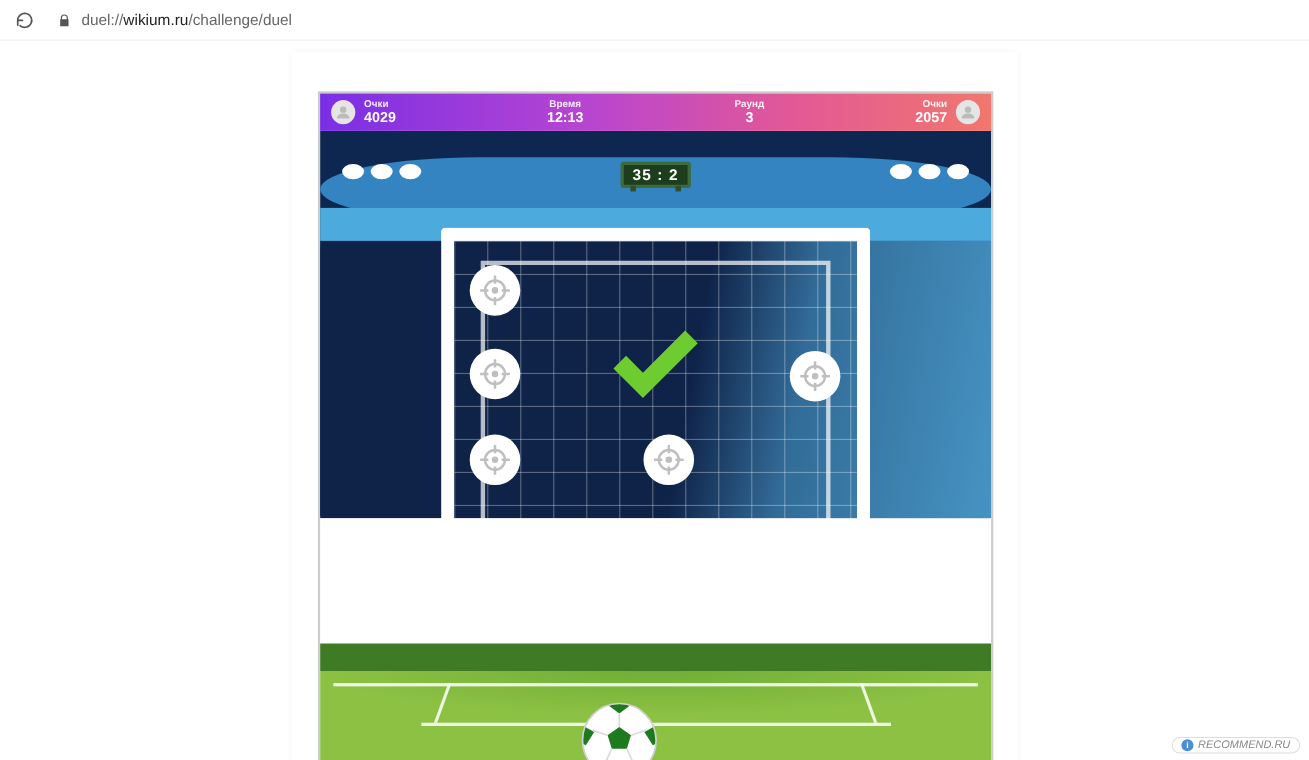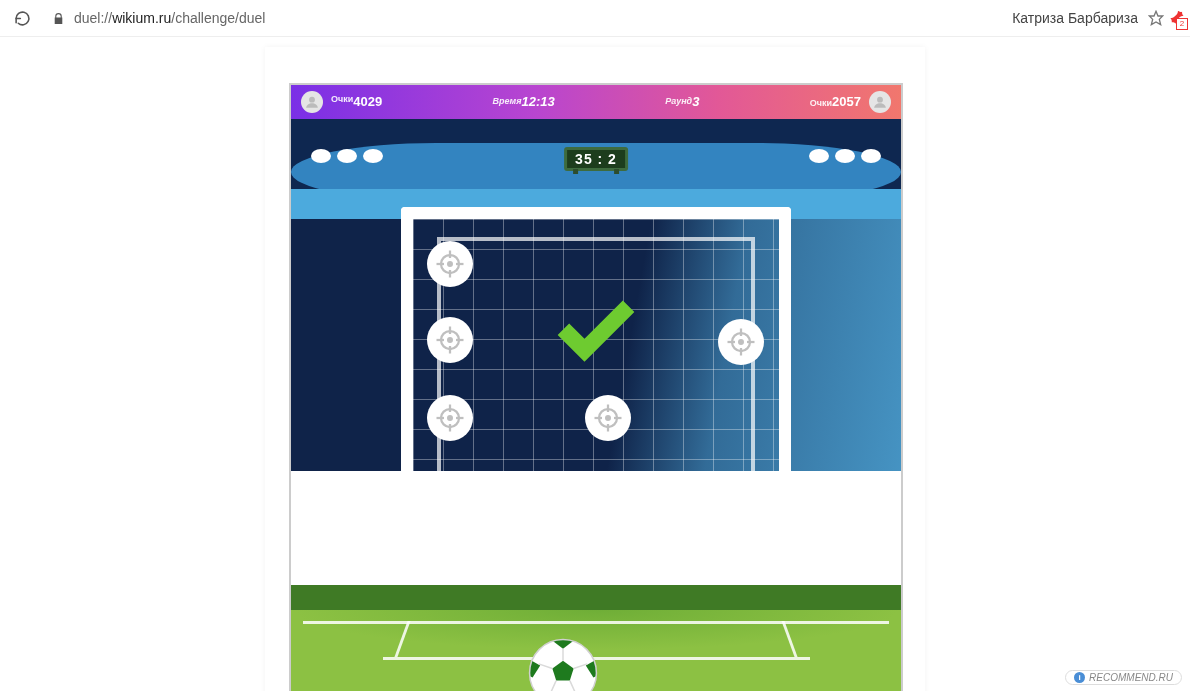--- a/index.html
+++ b/index.html
@@ -19,25 +19,25 @@
   .stage{display:flex;justify-content:center;}
   .page-card{width:660px;margin-top:10px;background:#fff;padding:36px 24px 30px 24px;box-sizing:border-box;box-shadow:0 0 6px rgba(0,0,0,.05);}
 
   .game{width:614px;margin:0 auto;border:2px solid #ccc;box-sizing:border-box;}
 
   
   .hud{display:flex;align-items:center;height:34px;color:#fff;font-size:11px;font-weight:bold;
        background:linear-gradient(90deg,#7a2fe6 0%,#b845d0 40%,#e25897 70%,#f1776d 100%);
        padding:0 10px;gap:8px;}
   .avatar{width:22px;height:22px;border-radius:50%;background:#e5e5e5;display:flex;align-items:center;justify-content:center;color:#bbb;font-size:13px;}
-  .hud .col{display:flex;align-items:flex-start;line-height:1.1;}
+  .hud .col{display:flex;flex-direction:column;align-items:flex-start;line-height:1.1;}
   .hud .col .lbl{font-size:9px;opacity:.9;font-weight:bold;}
   .hud .col .val{font-size:13px;font-weight:bold;}
   .hud .spacer{flex:1;}
-  .hud .center-col{align-items:center;font-style:italic;}
+  .hud .center-col{align-items:center;}
   .hud .right-col{align-items:flex-end;}
 
   
   .field{position:relative;height:604px;overflow:hidden;}
   
   .stadium{position:absolute;left:0;right:0;top:0;height:350px;background:#0e2750;}
   .stand-upper{position:absolute;left:0;right:0;top:24px;height:58px;background:#3384c0;border-radius:220px/44px;}
   .stand-front{position:absolute;left:0;right:0;top:70px;height:36px;background:#4caadd;}
   .wall{position:absolute;left:0;right:0;top:100px;height:252px;
         background:#0f2349;}
@@ -96,34 +96,20 @@
         <polyline points="3 18 3 12 9 12"></polyline>
       </svg>
   </div>
   <div class="lock">
     <svg width="13" height="13" viewBox="0 0 24 24" fill="#555">
         <path d="M6 10V8a6 6 0 1 1 12 0v2h1v12H5V10h1zm2 0h8V8a4 4 0 1 0-8 0v2z"></path>
       </svg>
   </div>
   <div class="url">
     <span>duel://</span><span class="domain">wikium.ru</span><span>/challenge/duel</span>
-  </div>
-  <div class="chrome-right">
-    <div class="profile-name">Катриза Барбариза</div>
-    <div class="right-ico">
-      <svg width="16" height="16" viewBox="0 0 24 24" fill="none" stroke="#777" stroke-width="2">
-          <polygon points="12 2 15 9 22 9 17 14 19 22 12 18 5 22 7 14 2 9 9 9"></polygon>
-        </svg>
-    </div>
-    <div class="right-ico note-badge">
-      <svg width="16" height="16" viewBox="0 0 24 24" fill="#e33">
-          <path d="M6 2c0 0 3 2 3 6v4c0 4-3 6-3 6 4 0 6 3 6 3s2-3 6-3c0 0-3-2-3-6V8c0-4 3-6 3-6-4 0-6-3-6-3s-2 3-6 3z" transform="rotate(45 12 12)"></path>
-        </svg>
-      <span class="num">2</span>
-    </div>
   </div>
 </div>
 
 <div class="stage">
   <div class="page-card">
     <div class="game">
 
       <div class="hud">
         <div class="avatar">
           <svg width="14" height="14" viewBox="0 0 24 24" fill="#bbb">

